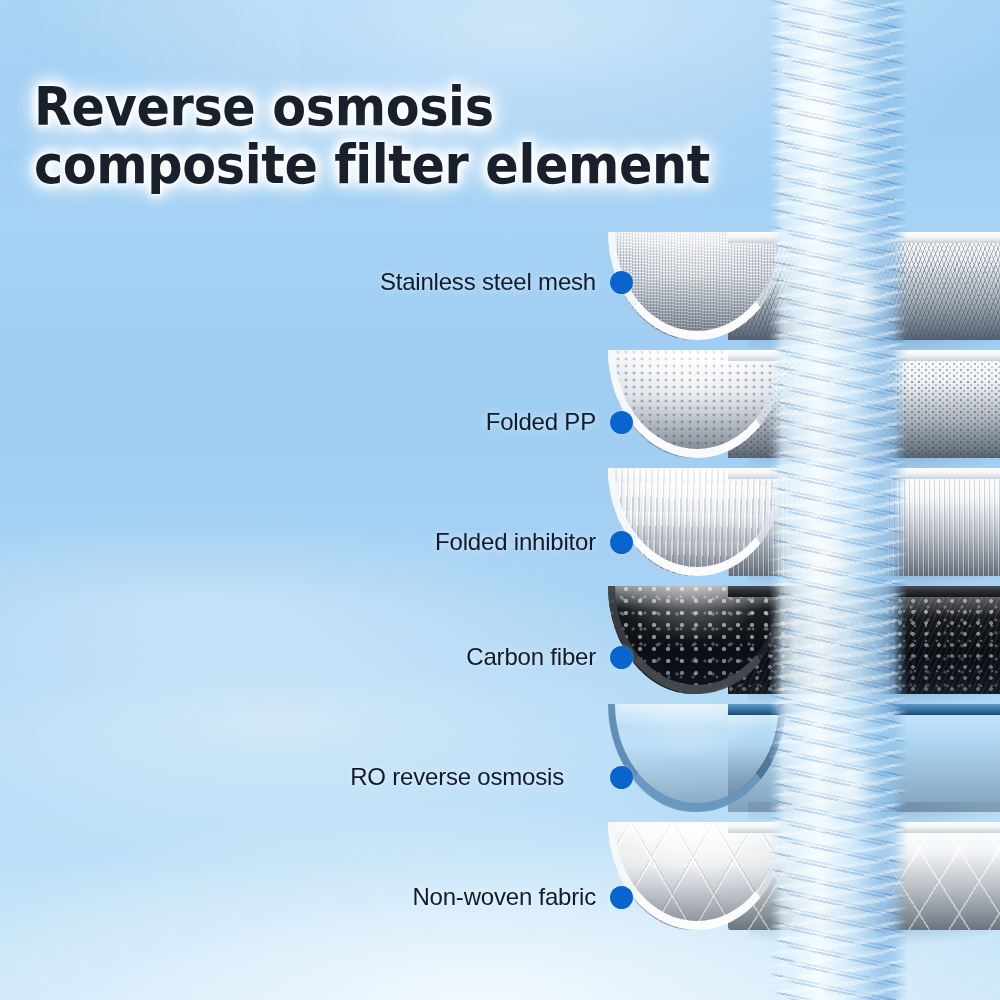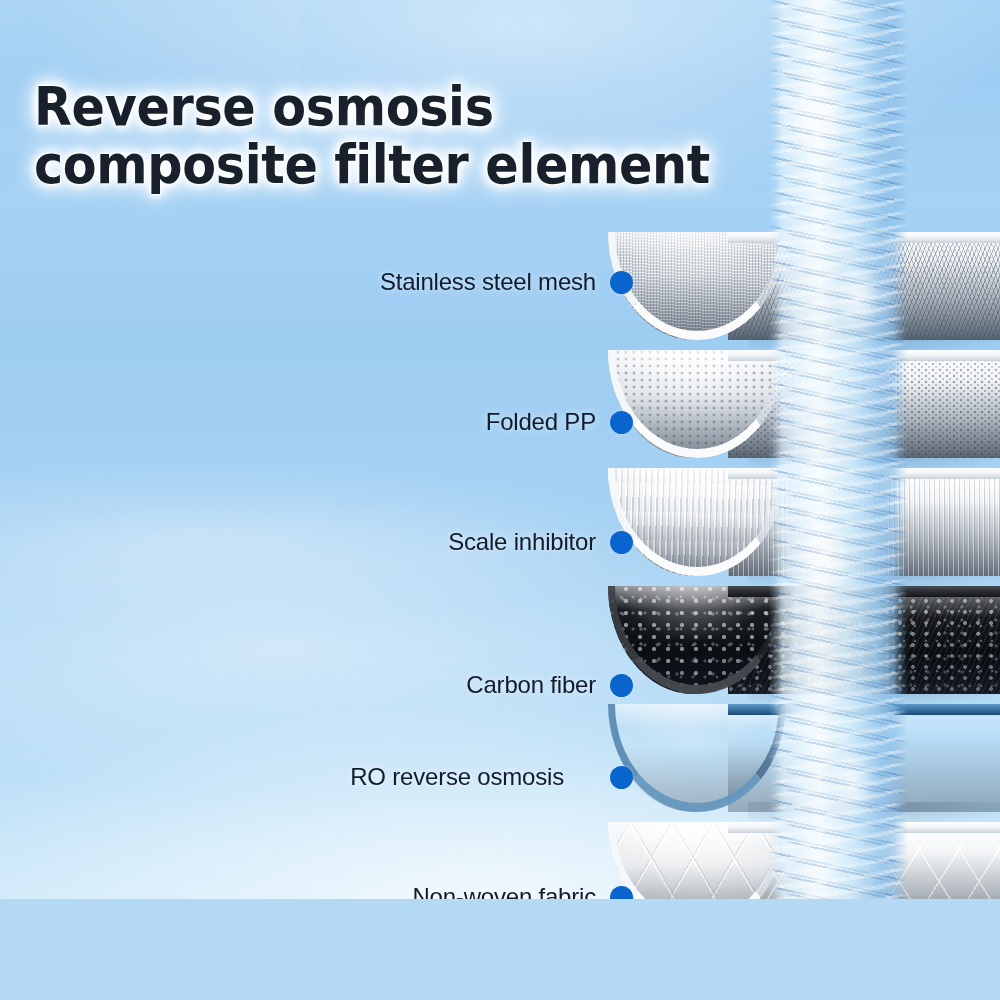--- a/index.html
+++ b/index.html
@@ -3,21 +3,21 @@
 <meta charset="utf-8">
 <title>Reverse osmosis composite filter element</title>
 <style>
   html,body{margin:0;padding:0;}
   body{
     width:1000px;height:1000px;overflow:hidden;
     font-family:"Liberation Sans","DejaVu Sans",sans-serif;
     background:#b4d9f5;
   }
   #poster{
-    position:relative;width:1000px;height:899px;overflow:hidden;
+    position:relative;width:1000px;height:1000px;overflow:hidden;
     background:
       radial-gradient(ellipse 900px 320px at 48% 100%, rgba(255,255,255,.72) 0%, rgba(255,255,255,0) 62%),
       radial-gradient(ellipse 760px 210px at 28% 72%, rgba(255,255,255,.42) 0%, rgba(255,255,255,0) 70%),
       radial-gradient(ellipse 620px 120px at 20% 60%, rgba(255,255,255,.30) 0%, rgba(255,255,255,0) 72%),
       radial-gradient(ellipse 700px 260px at 52% 3%, rgba(255,255,255,.45) 0%, rgba(255,255,255,0) 70%),
       linear-gradient(180deg,
         #a7d3f4 0%,
         #9ecdf3 9%,
         #a6d2f4 22%,
         #9ecdf2 38%,
@@ -303,25 +303,25 @@
     <span class="label-text">Stainless steel mesh</span>
     <span class="label-dot"></span>
   </div>
 
   <div class="label-row" style="top:410px;align-items:flex-end;">
     <span class="label-text">Folded PP</span>
     <span class="label-dot"></span>
   </div>
 
   <div class="label-row" style="top:530px;">
-    <span class="label-text">Scale inhibitor</span>
-    <span class="label-dot"></span>
-  </div>
-
-  <div class="label-row" style="top:645px;margin-top:28px;">
+    <span class="label-text">Folded inhibitor</span>
+    <span class="label-dot"></span>
+  </div>
+
+  <div class="label-row" style="top:645px;">
     <span class="label-text">Carbon fiber</span>
     <span class="label-dot"></span>
   </div>
 
   <div class="label-row" style="top:765px;gap:46px;">
     <span class="label-text">RO reverse osmosis</span>
     <span class="label-dot"></span>
   </div>
 
   <div class="label-row" style="top:885px;">

